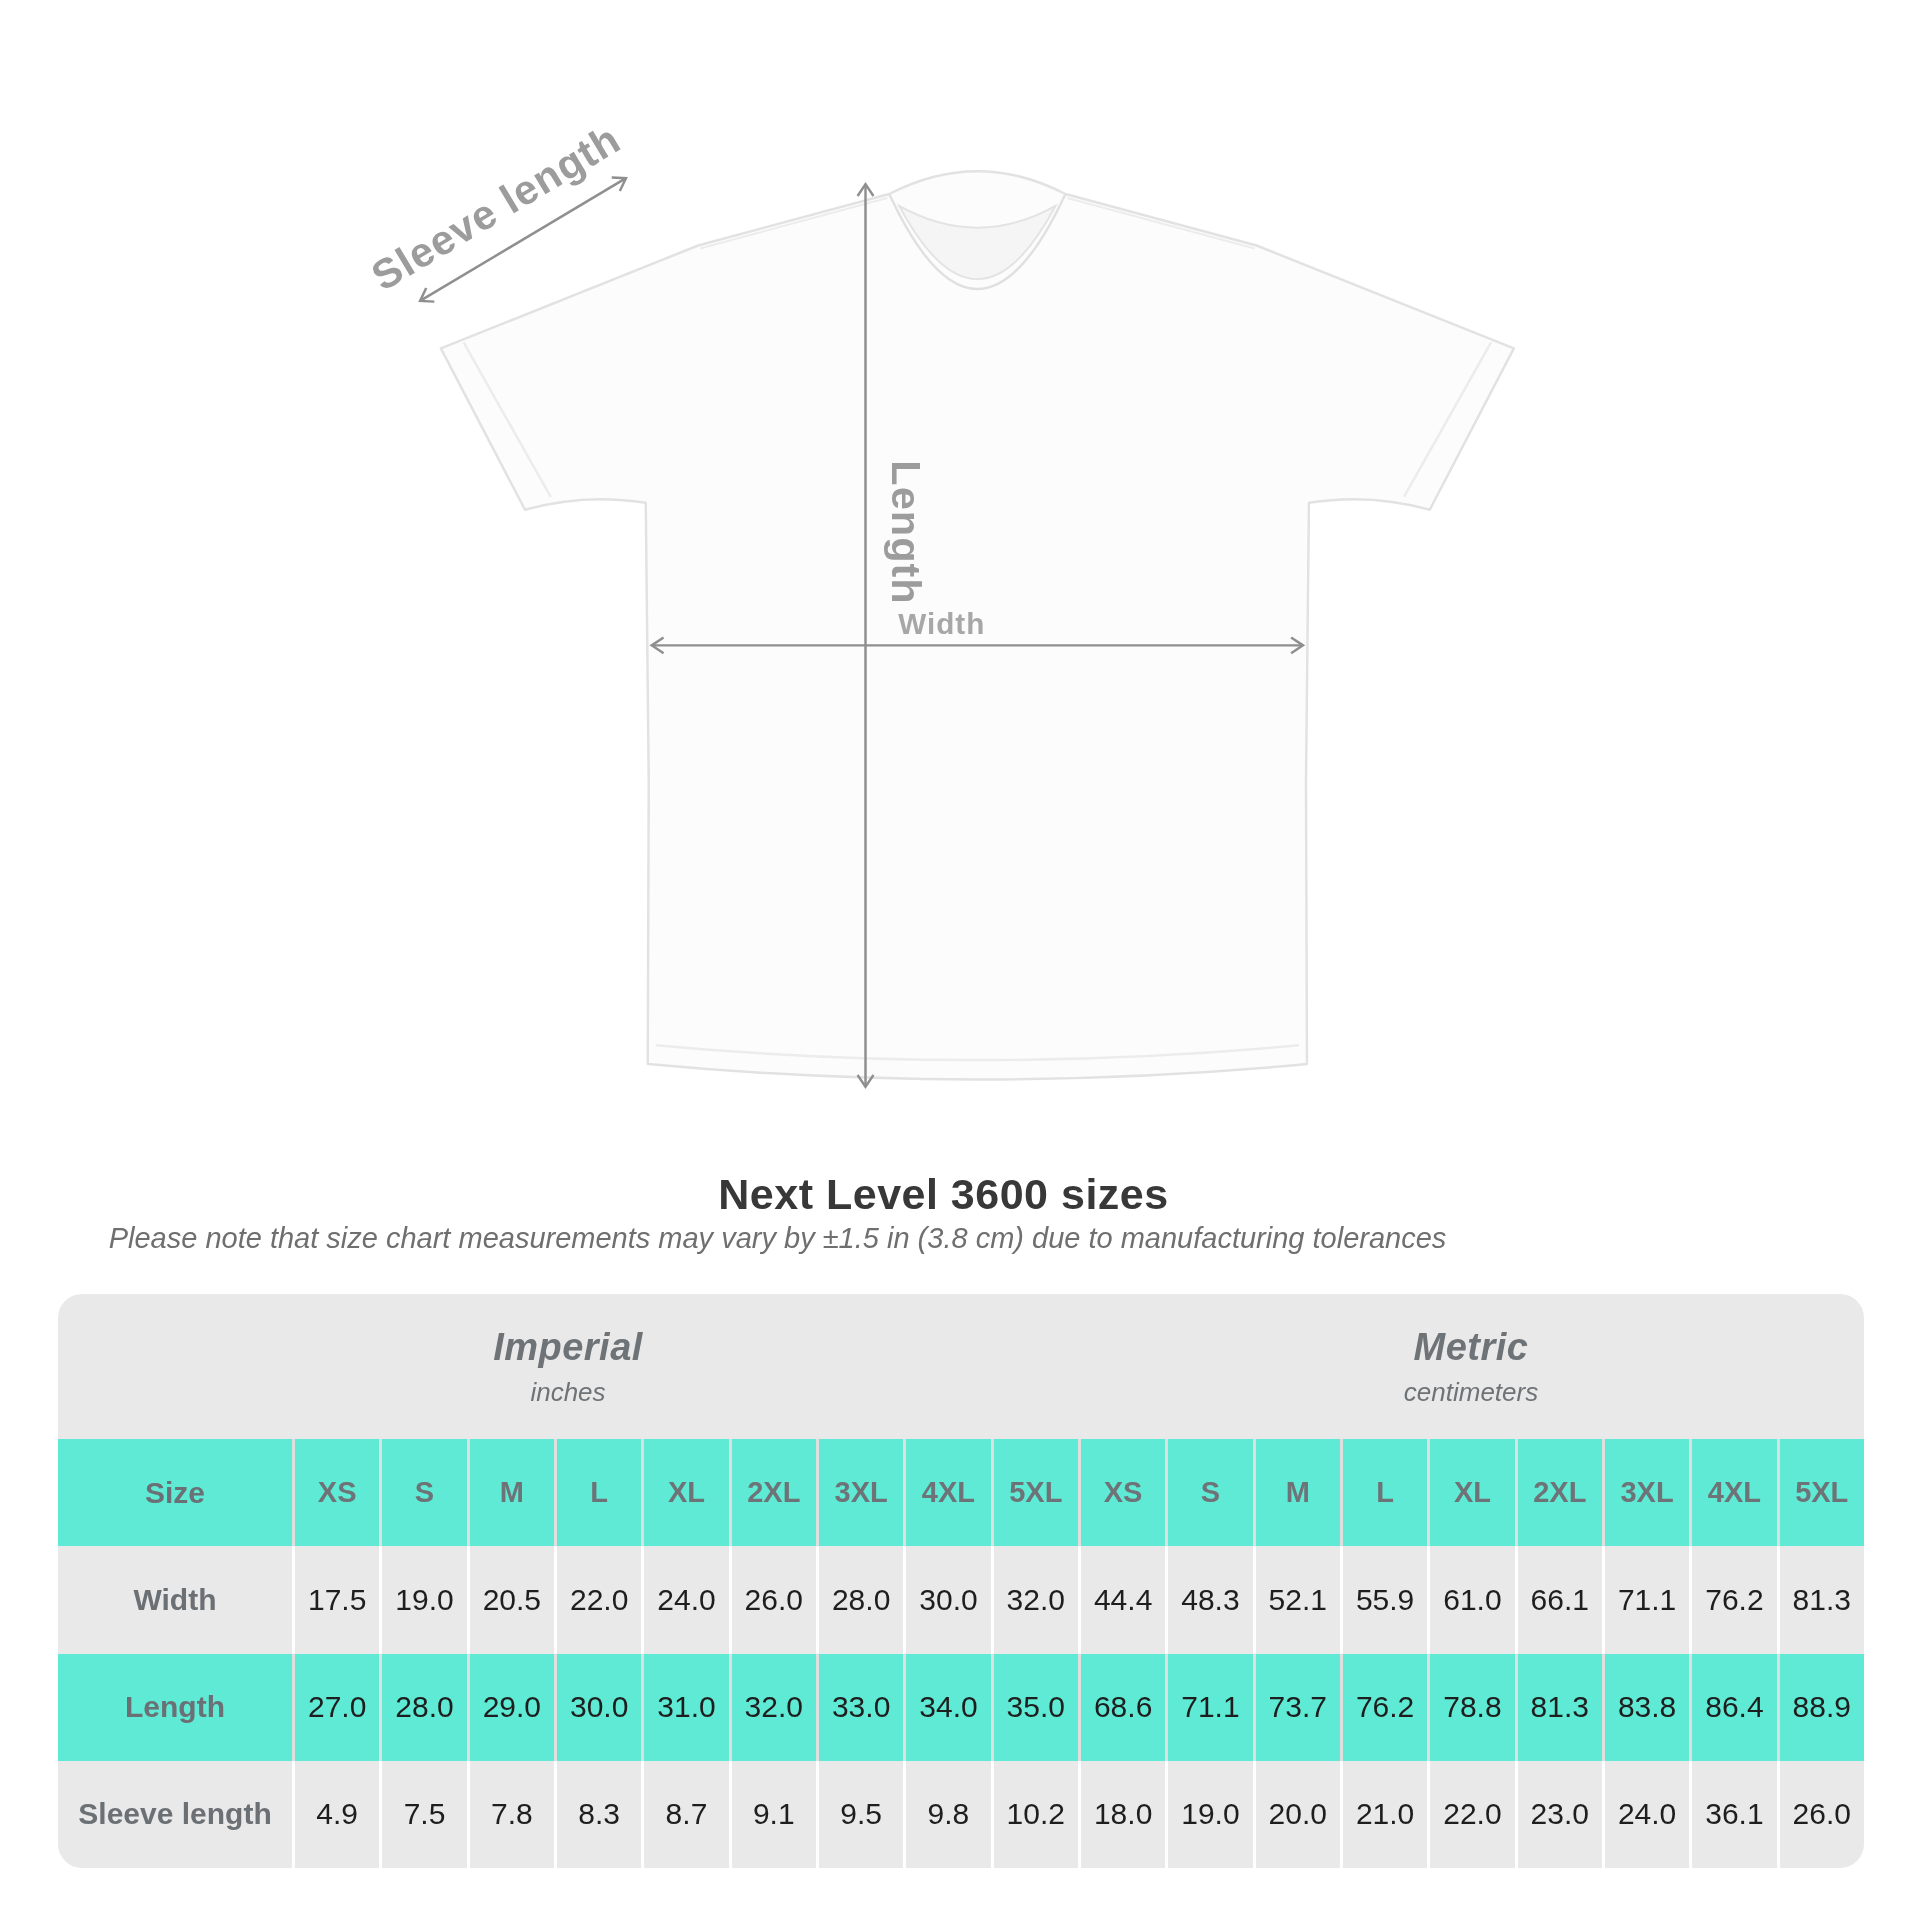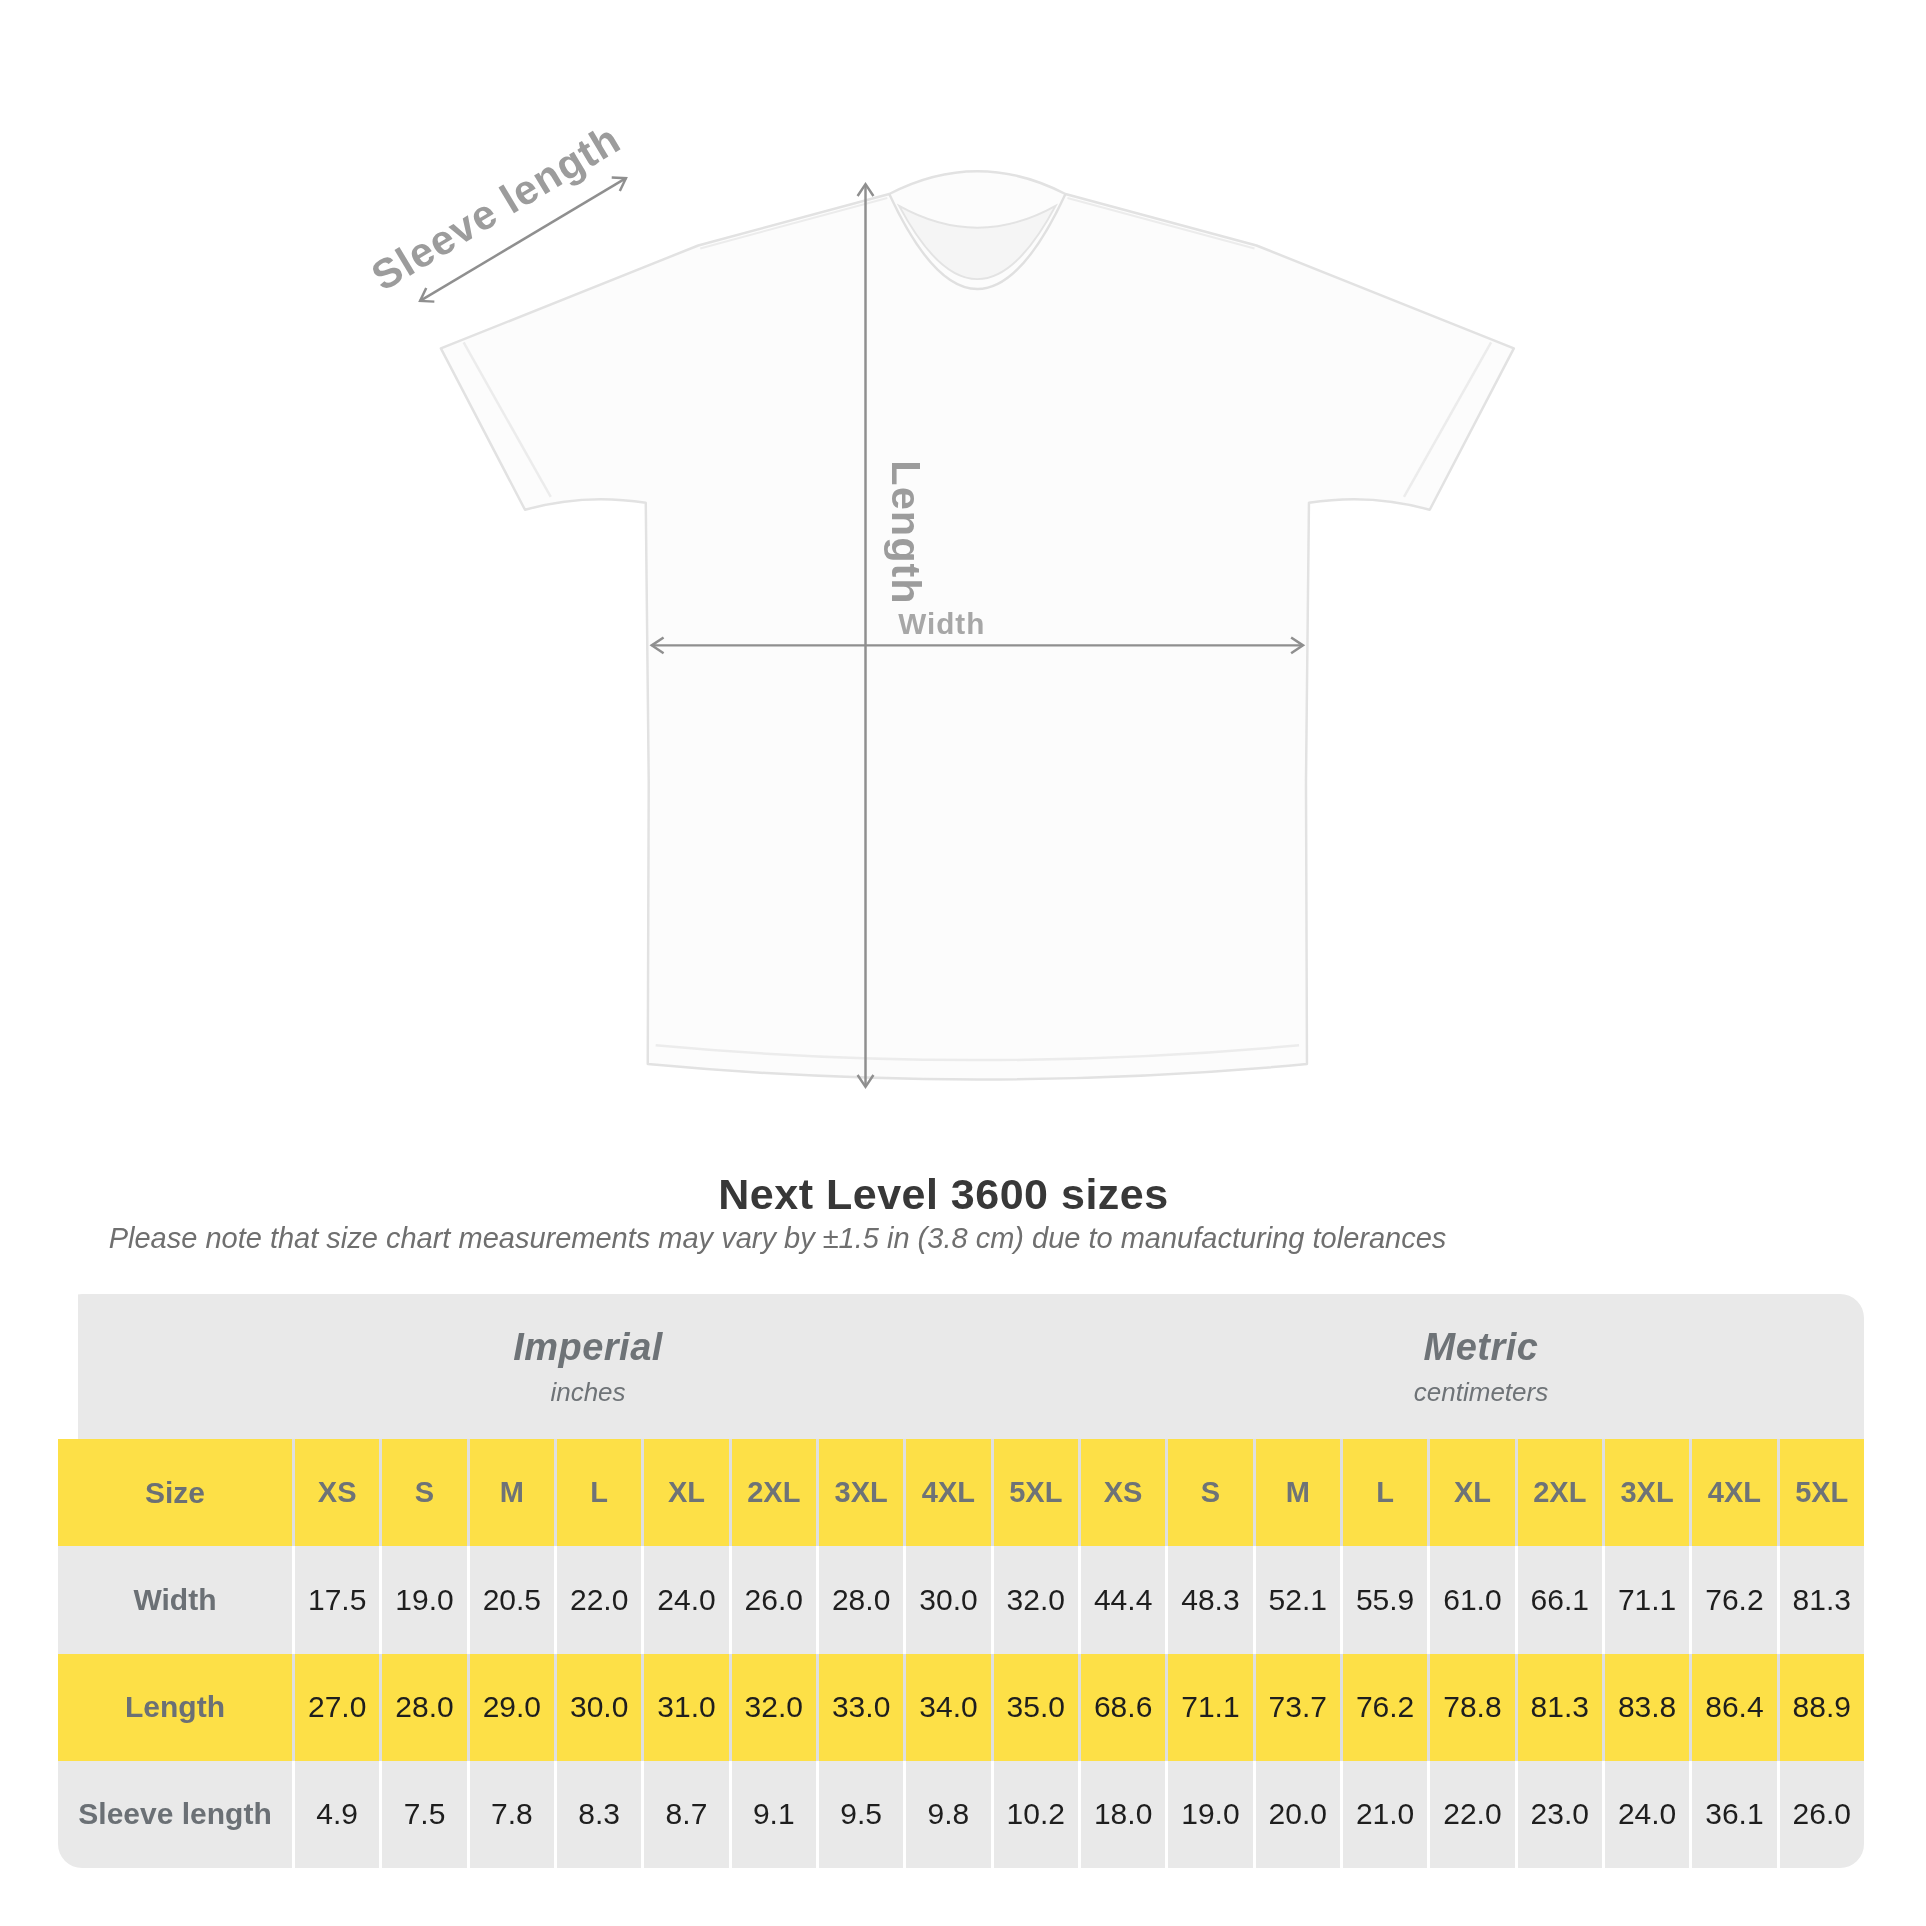--- a/index.html
+++ b/index.html
@@ -5,28 +5,28 @@
   html,body{margin:0;padding:0;background:#ffffff;}
   .page{position:relative;width:1927px;height:1927px;background:#ffffff;overflow:hidden;
         font-family:"Liberation Sans", sans-serif;}
   .diagram-svg{position:absolute;top:0;left:0;display:block;}
   .page-title{position:absolute;top:1170px;left:0;width:1887px;text-align:center;margin:0;
               font-size:43px;font-weight:bold;color:#383838;letter-spacing:0.5px;}
   .page-subtitle{position:absolute;top:1222px;left:0;width:1555px;text-align:center;margin:0;
               font-size:29px;font-style:italic;color:#6f6f6f;}
   .size-table{position:absolute;left:58px;top:1294px;width:1806px;height:574px;
               border-radius:24px;overflow:hidden;display:flex;flex-direction:column;}
-  .band{display:flex;height:145px;background:#e9e9e9;flex:none;margin-left:20px;}
+  .band{display:flex;height:145px;background:#e9e9e9;flex:none;}
   .band-cell{display:flex;flex-direction:column;justify-content:center;align-items:center;gap:8px;}
   .band-cell.imperial{width:1020px;}
   .band-cell.metric{flex:1;}
   .band-title{font-size:38px;font-weight:bold;font-style:italic;color:#6e7377;letter-spacing:0.5px;}
   .band-unit{font-size:26px;font-style:italic;color:#6e7377;}
   .rows{display:flex;flex-direction:column;flex:1;}
-  .trow{display:flex;flex:1;align-items:stretch;background:#fde047;}
+  .trow{display:flex;flex:1;align-items:stretch;background:#5eead4;}
   .trow.gray{background:#e9e9e9;}
   .label-cell{width:234px;flex:none;display:flex;align-items:center;justify-content:center;
               font-size:30px;font-weight:bold;color:#6b7075;}
   .val-cell{flex:1;display:flex;align-items:center;justify-content:center;
             font-size:30px;color:#1e1e1e;border-left:3px solid #dfdfdf;}
   .trow.gray .val-cell{border-left-color:#ffffff;}
   .trow.size-row .val-cell{font-weight:bold;font-size:29px;color:#6e7377;}
 </style>
 </head>
 <body>

